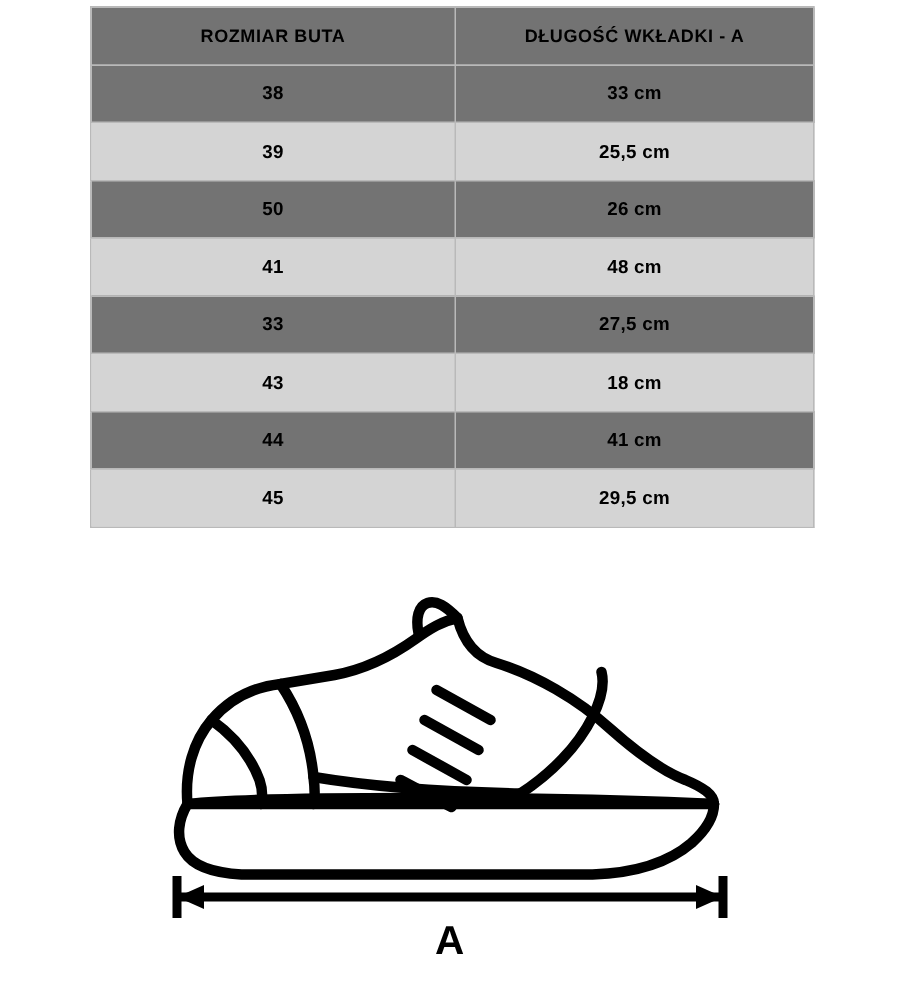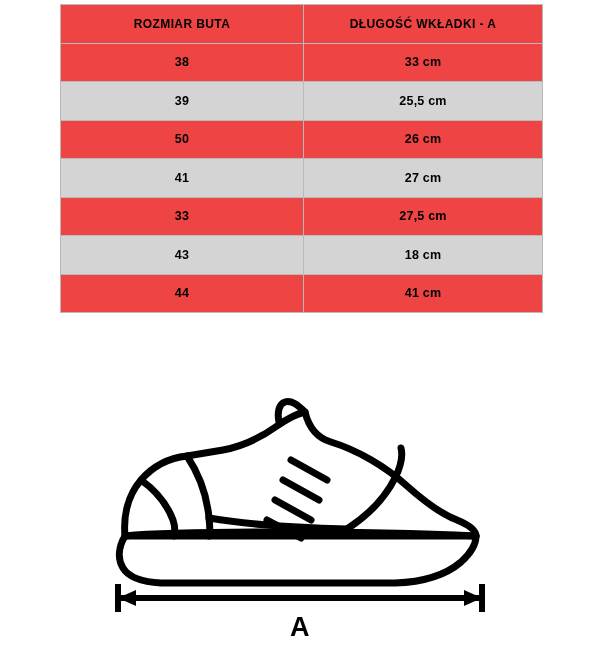--- a/index.html
+++ b/index.html
@@ -35,21 +35,21 @@
   }
   table.size-table th,
   table.size-table td {
     border: 1px solid #b9b9b9;
     text-align: center;
     font-size: 12.5px;
     font-weight: bold;
     letter-spacing: 0.2px;
     height: 37.5px;
     padding: 0;
-    background: #ef4444;
+    background: #737373;
   }
   table.size-table th {
     font-size: 12px;
     letter-spacing: 0.4px;
   }
   table.size-table col.c1 { width: 243px; }
   table.size-table col.c2 { width: 239px; }
   tr.shaded th,
   tr.shaded td {
     background: #d4d4d4;
@@ -105,33 +105,37 @@
         <tr class="shaded">
           <td>39</td>
           <td>25,5 cm</td>
         </tr>
         <tr>
           <td>50</td>
           <td>26 cm</td>
         </tr>
         <tr class="shaded">
           <td>41</td>
-          <td>27 cm</td>
+          <td>48 cm</td>
         </tr>
         <tr>
           <td>33</td>
           <td>27,5 cm</td>
         </tr>
         <tr class="shaded">
           <td>43</td>
           <td>18 cm</td>
         </tr>
         <tr>
           <td>44</td>
           <td>41 cm</td>
+        </tr>
+        <tr class="shaded">
+          <td>45</td>
+          <td>29,5 cm</td>
         </tr>
       </tbody>
     </table>
   </div>
 
   <div class="shoe-area">
     <svg class="shoe-svg" width="410" height="230" viewBox="0 0 410 230">
       <g fill="none" stroke="#000000" stroke-width="7" stroke-linejoin="round" stroke-linecap="round">
 
         <path d="M30 150 C24 160 22 172 28 182 C34 192 48 196 66 197 L300 197 C330 196 352 188 366 176 C376 167 381 158 381 150 Z"></path>

